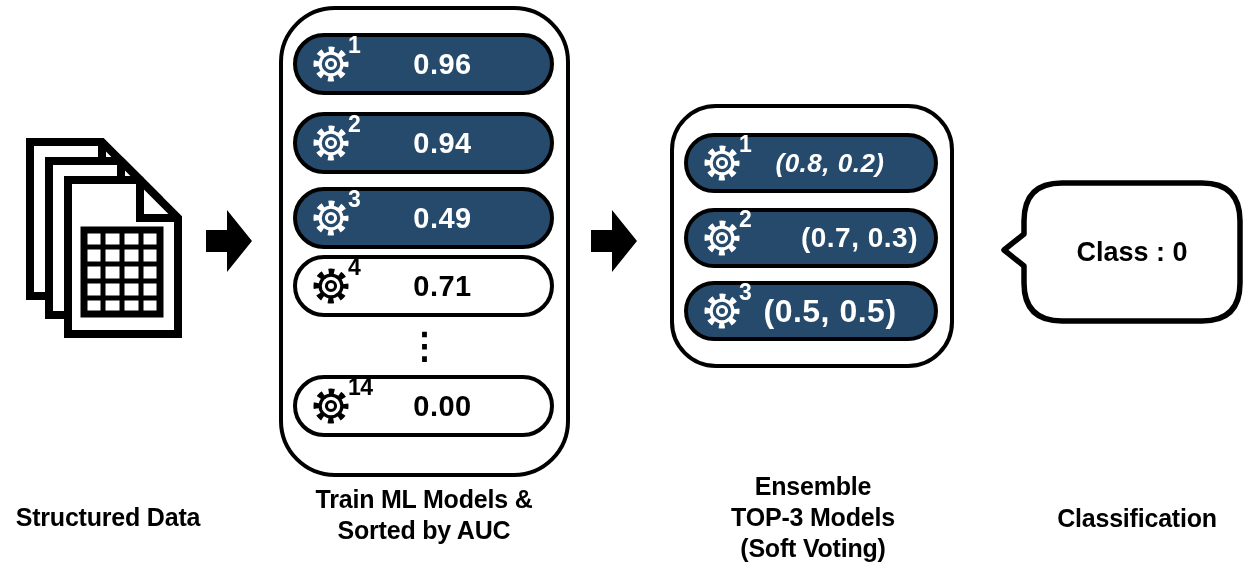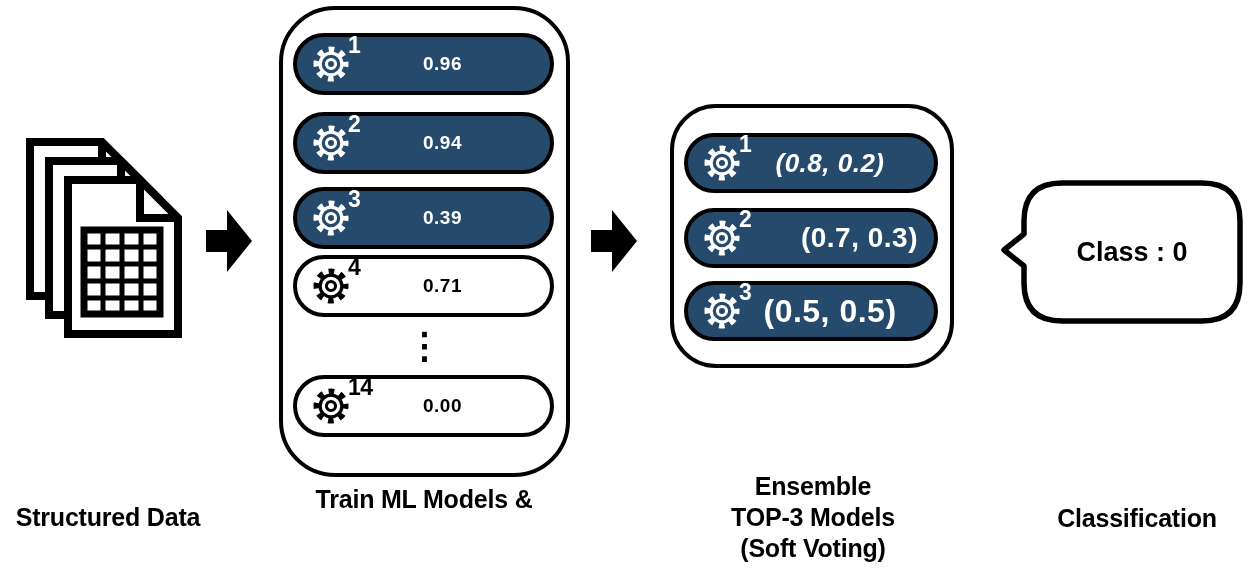--- a/index.html
+++ b/index.html
@@ -23,21 +23,21 @@
     display:flex;align-items:center;padding:0 16px 0 14px;
   }
   .pill.dark{background:#254A6B;color:#fff;}
   .pill.light{background:#fff;color:#000;}
   .gear-unit{position:relative;width:40px;height:40px;flex:0 0 auto;}
   .gear{width:40px;height:40px;display:block;}
   .sup{
     position:absolute;left:37px;top:-10px;font-size:23px;line-height:1;
     white-space:nowrap;letter-spacing:-0.5px;
   }
-  .val{flex:1;text-align:center;font-size:19px;letter-spacing:0.5px;}
+  .val{flex:1;text-align:center;font-size:29px;letter-spacing:0.5px;}
   .ellipsis{
     position:absolute;left:0;right:0;top:318px;text-align:center;
     font-size:36px;line-height:1;color:#000;
   }
   
   .caption{
     position:absolute;text-align:center;font-size:25px;line-height:31px;
     letter-spacing:-0.2px;
   }
   
@@ -115,21 +115,21 @@
       <span class="val">0.94</span>
     </div>
 
     <div class="pill dark" style="top:177px;">
       <span class="gear-unit">
         <svg class="gear">
             <use href="#gear-sym"></use>
           </svg>
         <span class="sup">3</span>
       </span>
-      <span class="val">0.39</span>
+      <span class="val">0.49</span>
     </div>
 
     <div class="pill light" style="top:245px;">
       <span class="gear-unit">
         <svg class="gear">
             <use href="#gear-sym"></use>
           </svg>
         <span class="sup">4</span>
       </span>
       <span class="val">0.71</span>
@@ -189,20 +189,21 @@
     <svg width="244" height="146" viewBox="0 0 244 146">
       <path d="M62 4 H202 Q240 4 240 42 V104 Q240 142 202 142 H62 Q24 142 24 104 V87 L4 71 L24 55 V42 Q24 4 62 4 Z" fill="#fff" stroke="#000" stroke-width="5.5" stroke-linejoin="round"></path>
     </svg>
     <span class="bubble-text">Class : 0</span>
   </div>
 
   <div class="caption" style="left:2px;top:502px;width:212px;">Structured Data</div>
 
   <div class="caption" style="left:288px;top:484px;width:272px;">
     <div>Train ML Models &amp;</div>
+    <div>Sorted by AUC</div>
   </div>
 
   <div class="caption" style="left:680px;top:471px;width:266px;">
     <div>Ensemble</div>
     <div>TOP-3 Models</div>
     <div>(Soft Voting)</div>
   </div>
 
   <div class="caption" style="left:1027px;top:503px;width:220px;">Classification</div>
 

